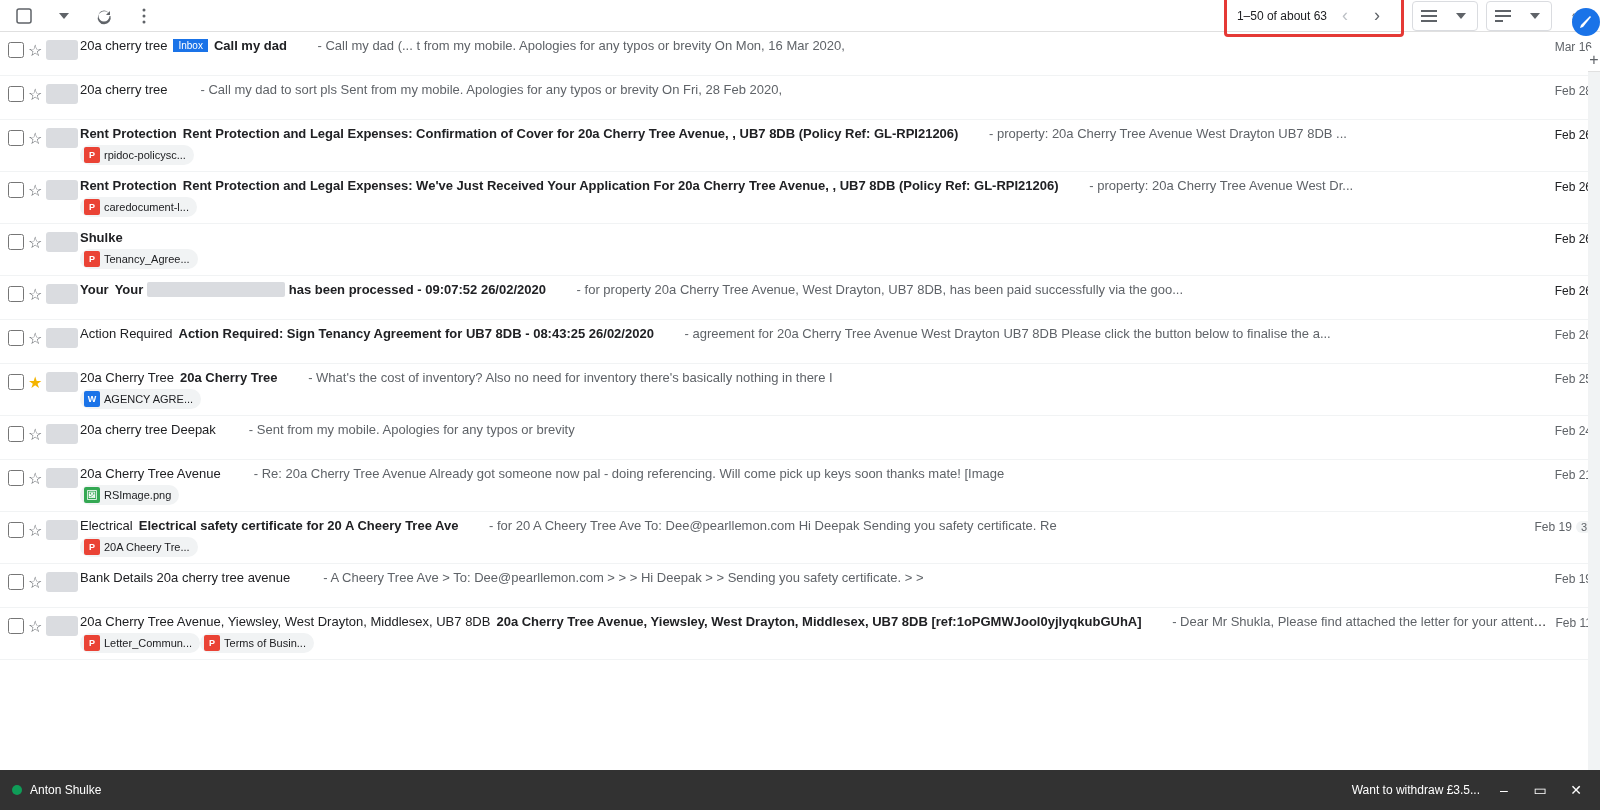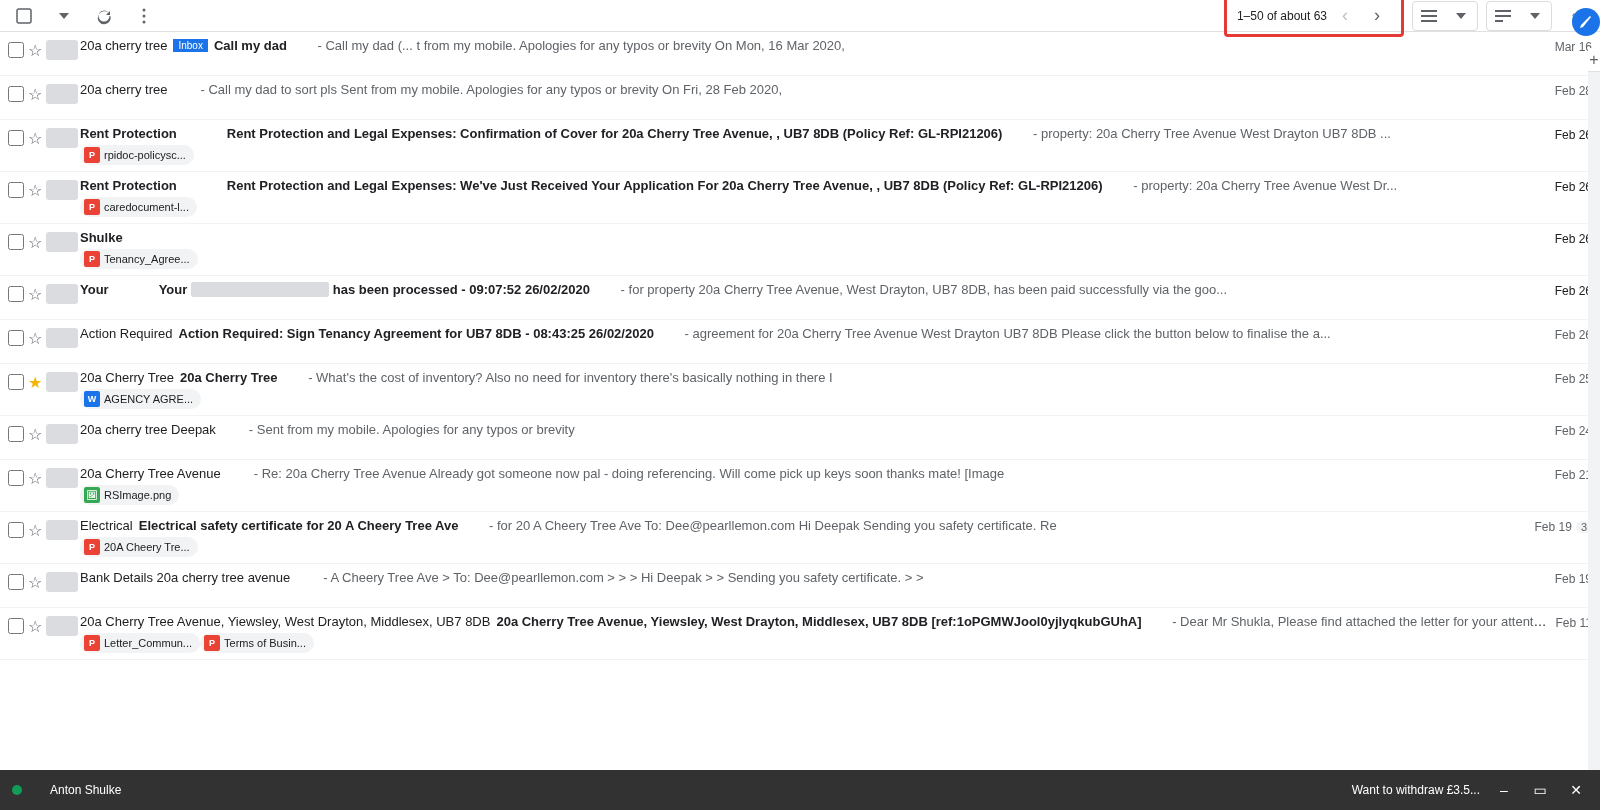--- a/index.html
+++ b/index.html
@@ -92,21 +92,21 @@
     .email-row {
       display: flex;
       align-items: flex-start;
       padding: 6px 8px;
       border-bottom: 1px solid #f1f3f4;
       cursor: pointer;
       min-height: 44px;
       position: relative;
     }
     .email-row.unread .sender-name { font-weight: 700; }
-    .email-row.unread .subject { font-weight: 700; margin-left: 44px; }
+    .email-row.unread .subject { font-weight: 700; }
 
     .row-left {
       display: flex;
       align-items: center;
       gap: 4px;
       flex-shrink: 0;
       width: 72px;
       padding-top: 2px;
     }
     .row-checkbox {
@@ -266,21 +266,21 @@
       align-items: center;
       gap: 8px;
       flex: 1;
     }
     .notif-right {
       display: flex;
       align-items: center;
       gap: 12px;
       margin-left: 38px;
     }
-    .notif-name { font-weight: 500; margin-left: 20px; }
+    .notif-name { font-weight: 500; }
     .notif-action-text { color: #fff; }
     .notif-icon-btn {
       width: 24px;
       height: 24px;
       border: none;
       background: transparent;
       color: #fff;
       cursor: pointer;
       display: flex;
       align-items: center;

